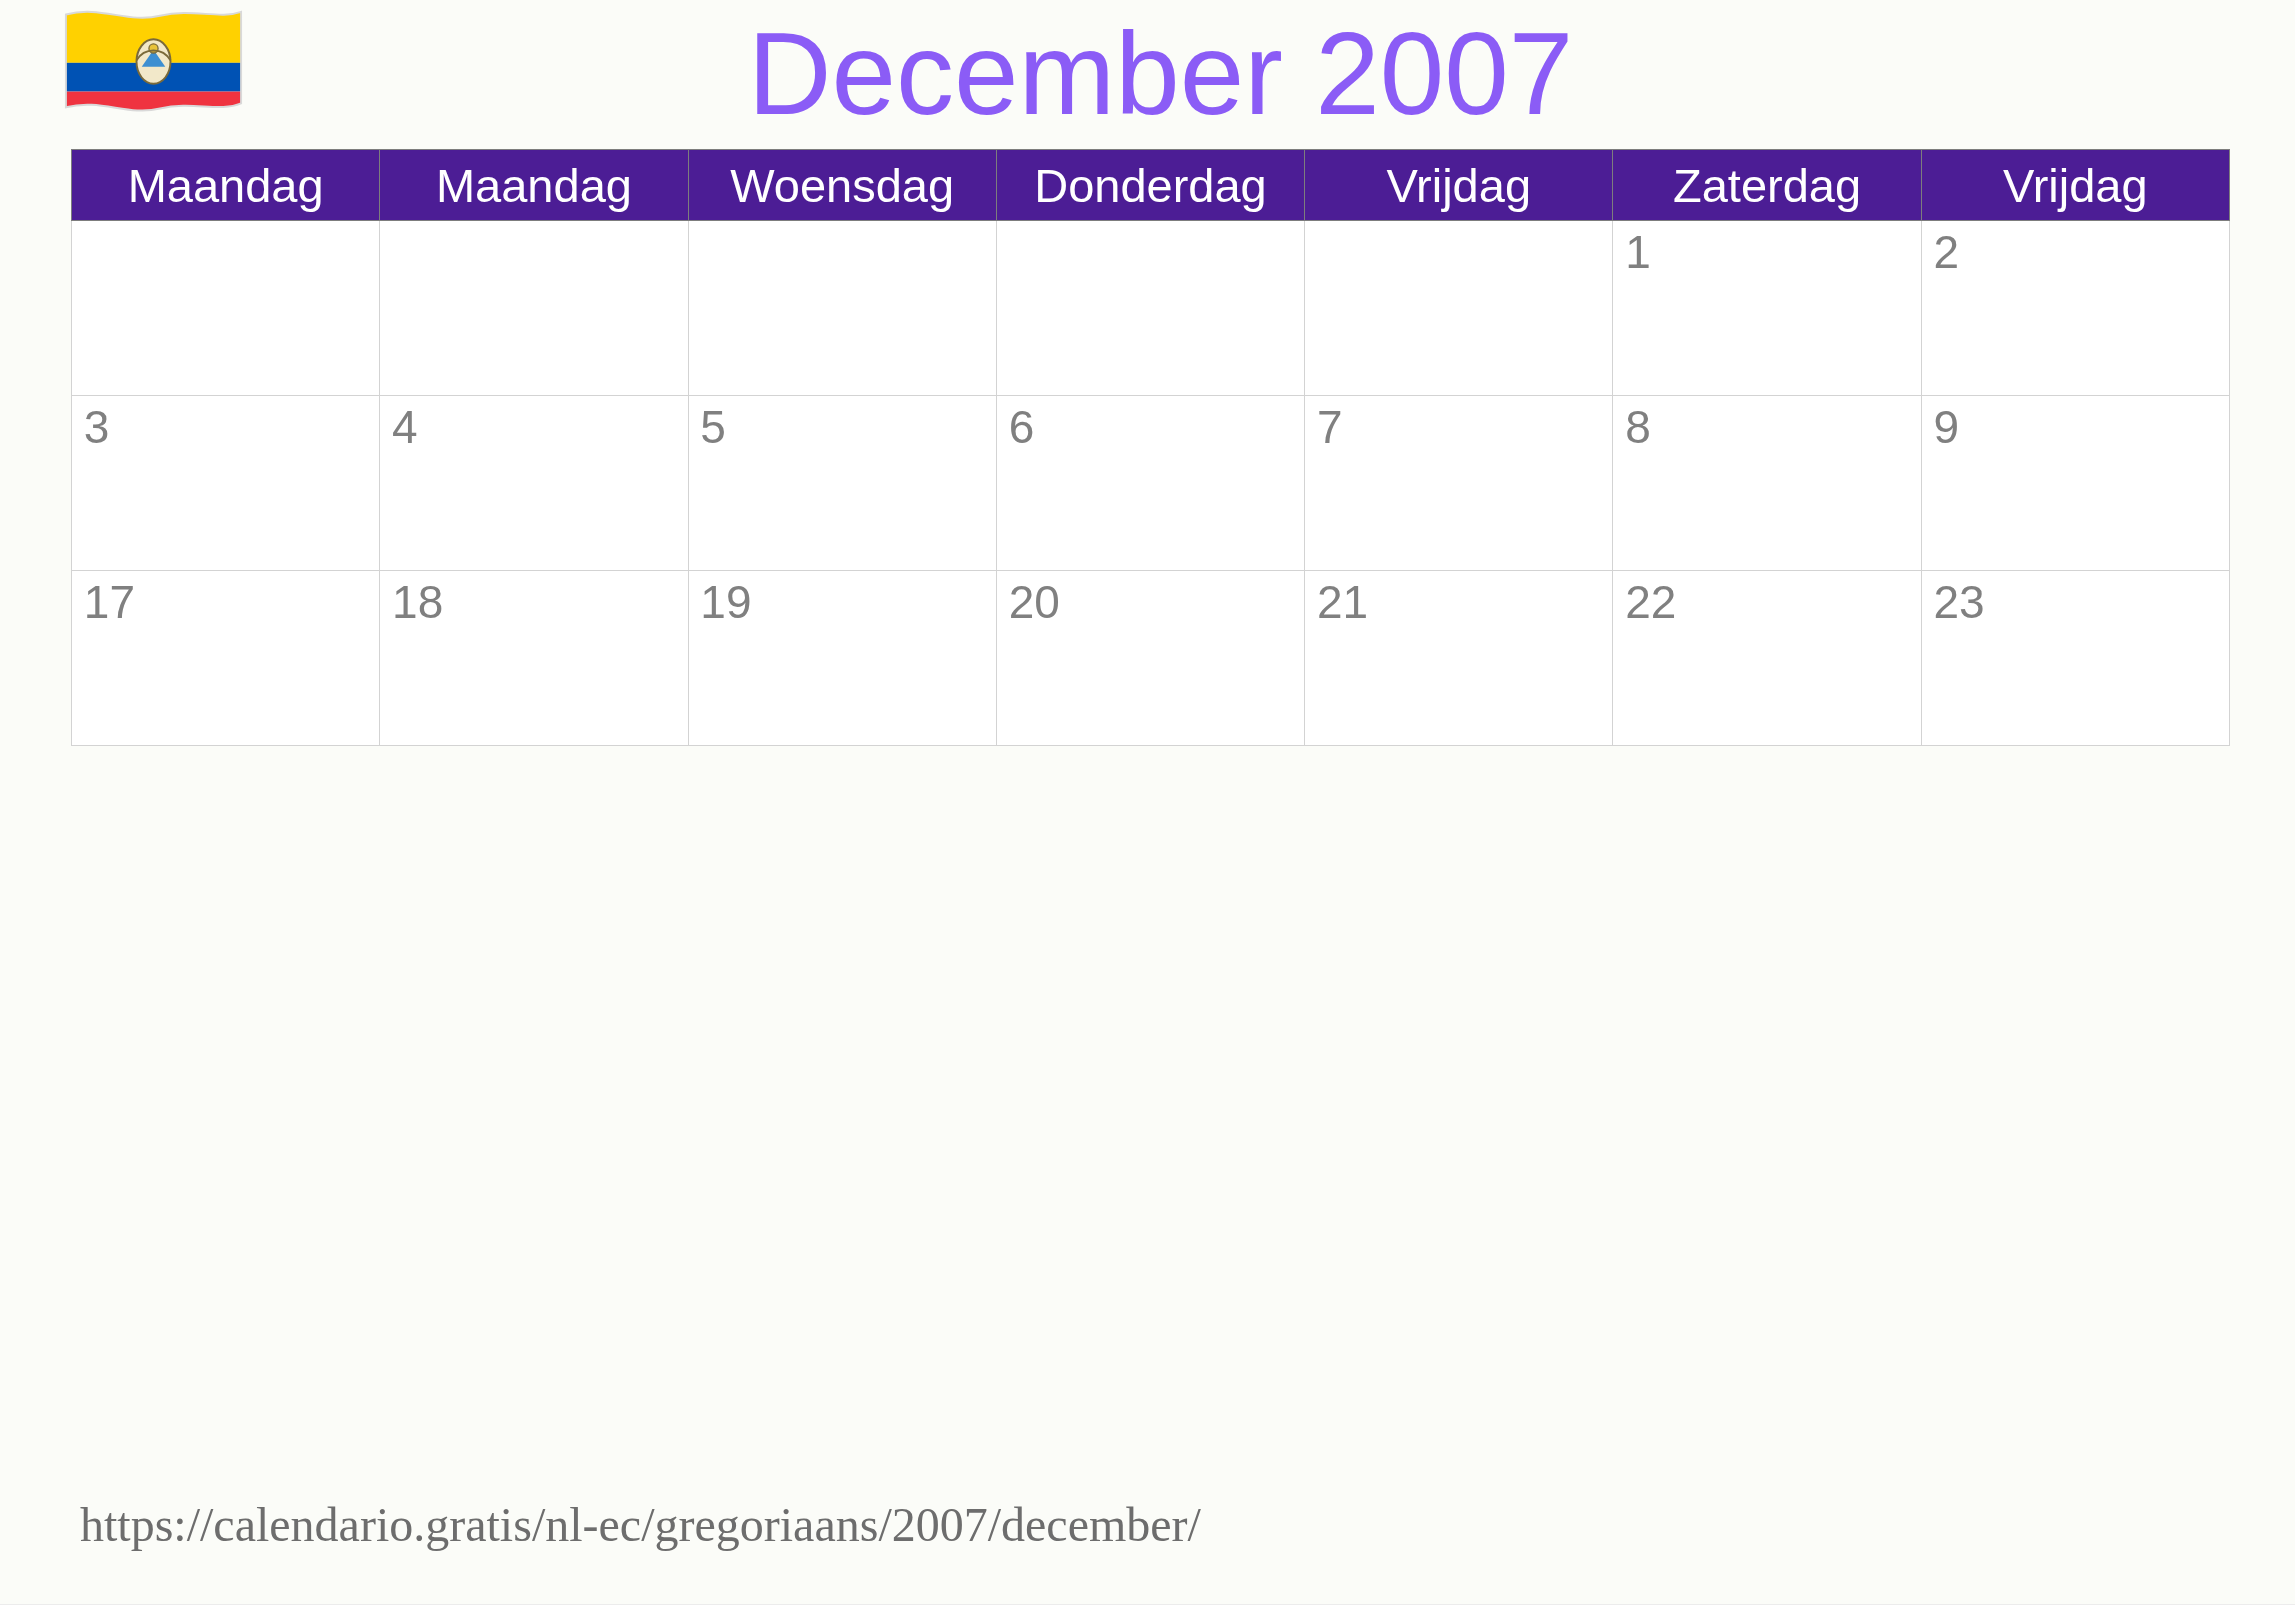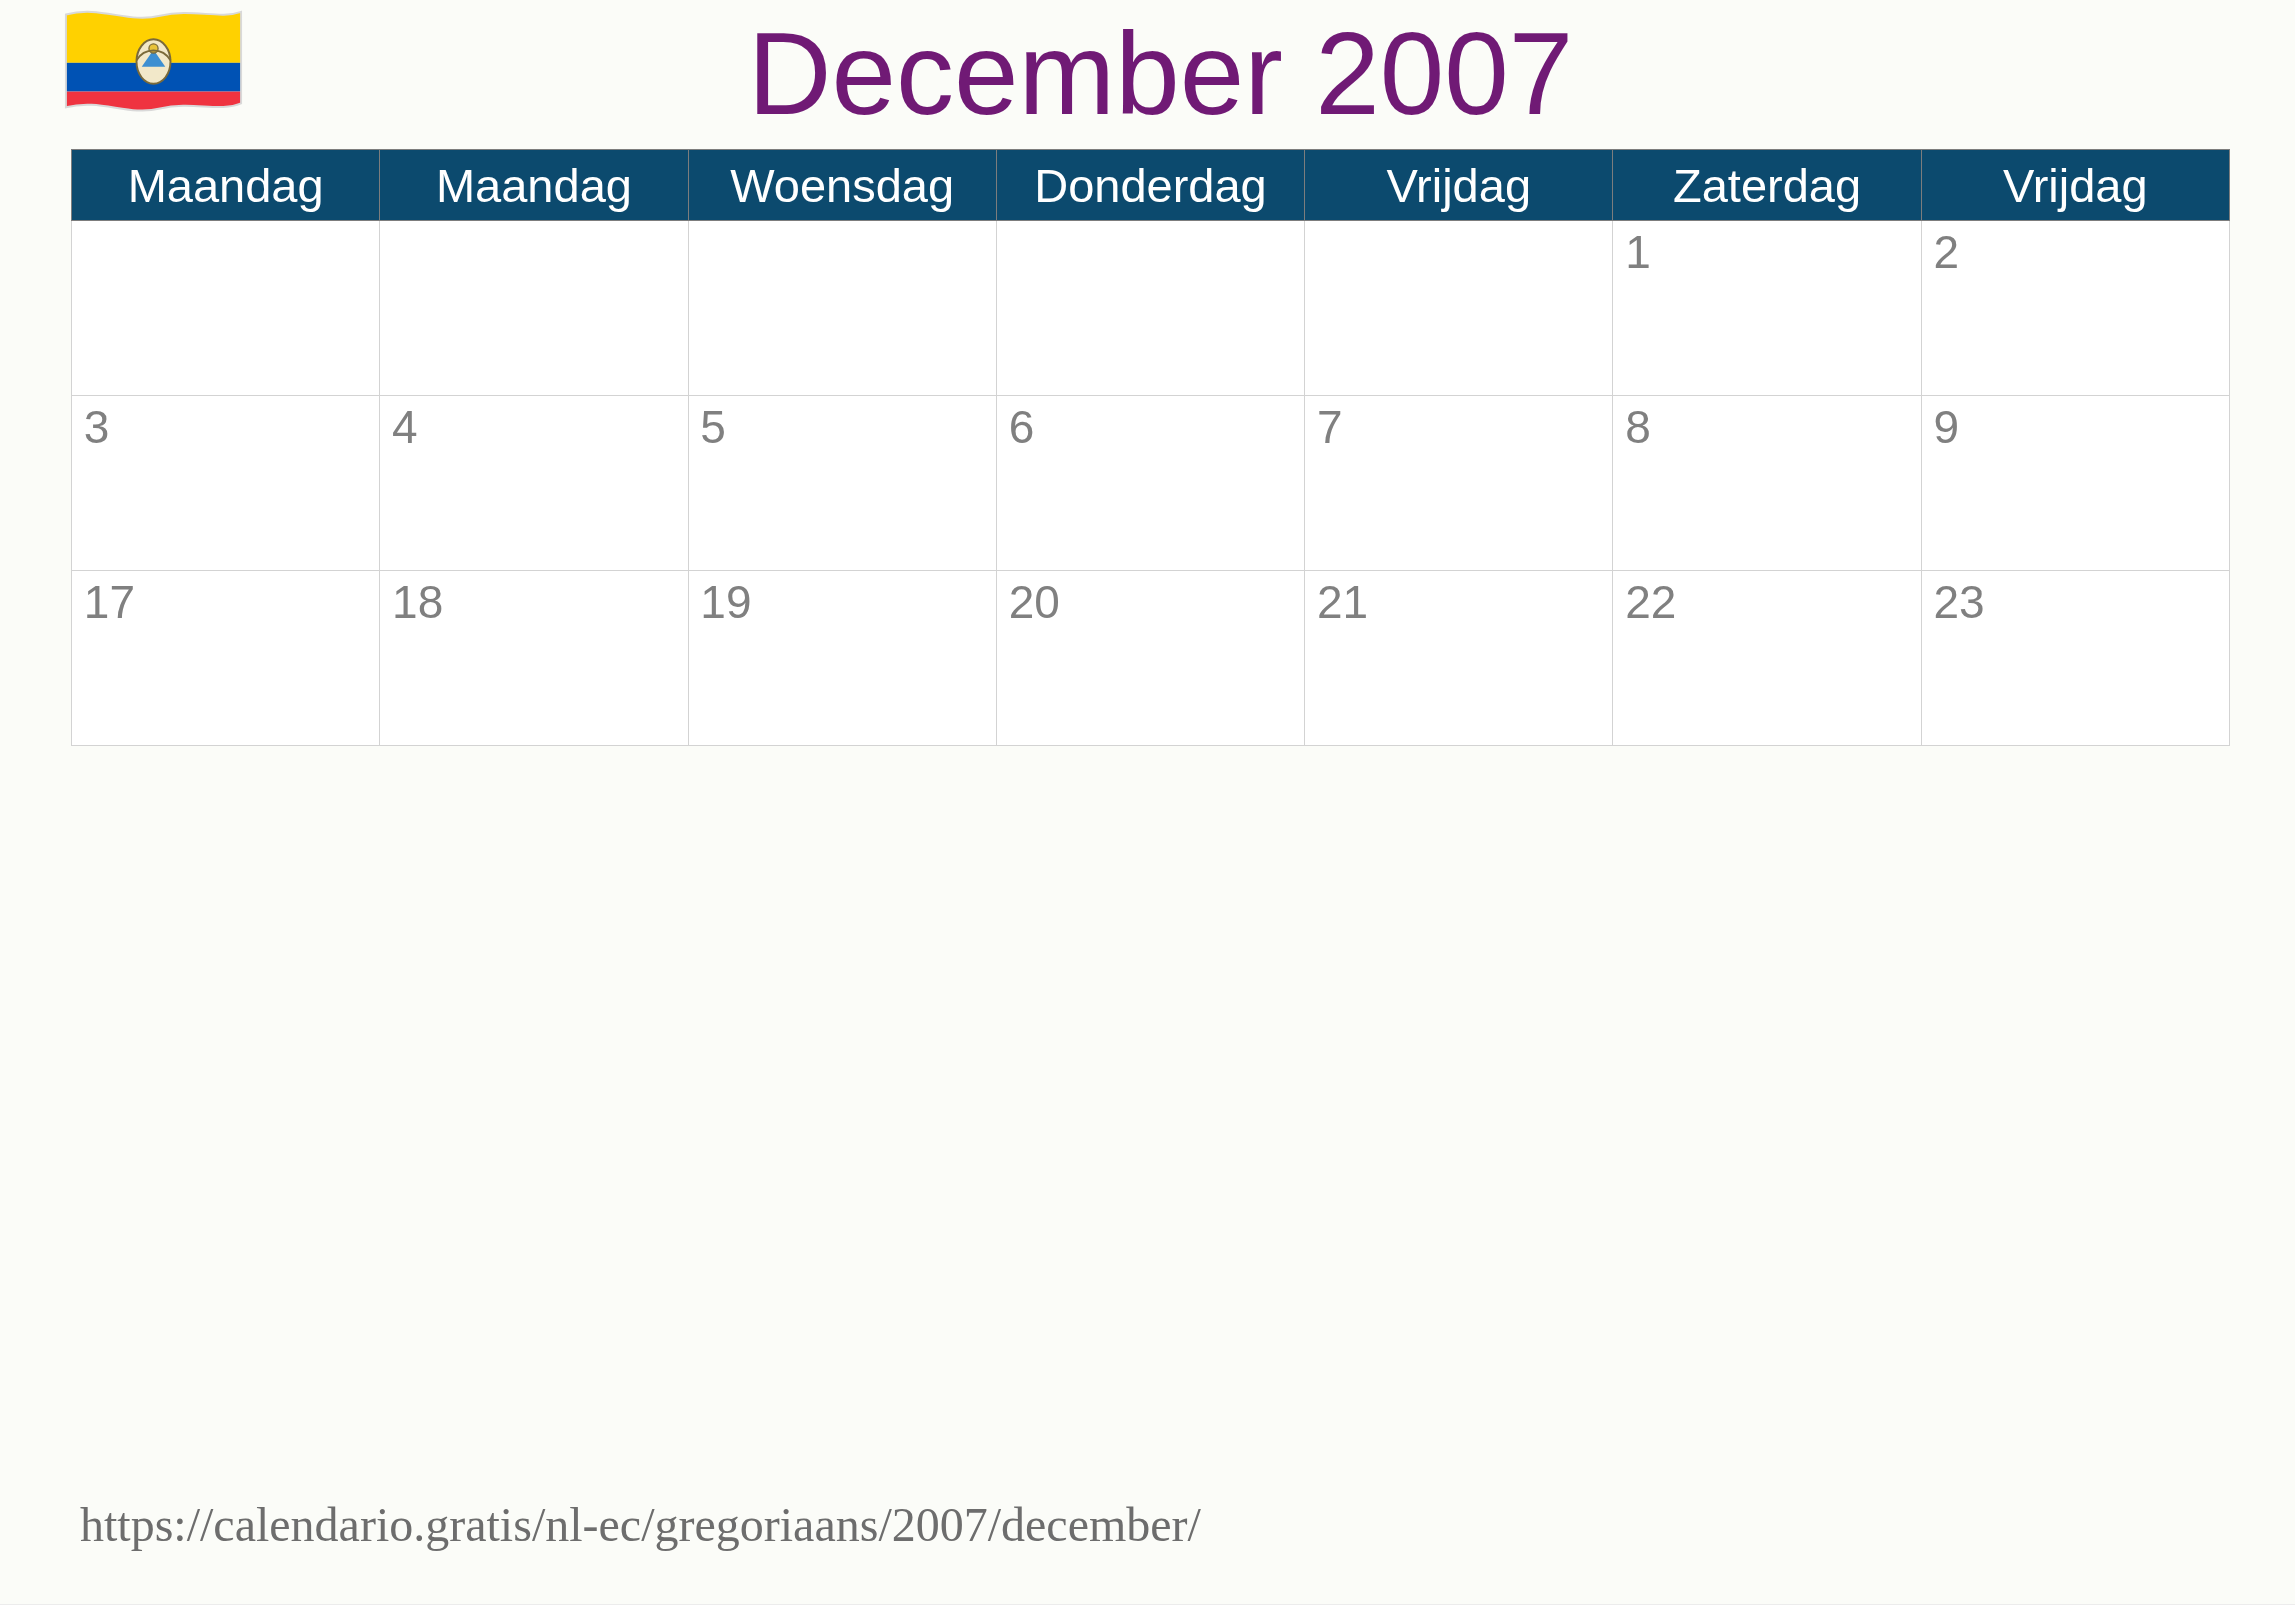--- a/index.html
+++ b/index.html
@@ -29,37 +29,37 @@
   #flag {
     position: absolute;
     left: 62px;
     top: 5.2px;
     width: 183px;
     height: 115px;
   }
   #title {
     font-size: 116px;
     line-height: 1;
-    color: #701a75;
+    color: #8b5cf6;
     font-weight: normal;
     letter-spacing: 0px;
     white-space: nowrap;
     margin-left: 26px;
   }
   
   #calendar {
     position: absolute;
     left: 71px;
     top: 149px;
     width: 2159px;
     border-collapse: collapse;
     table-layout: fixed;
   }
   #calendar th {
-    background: #0c4a6e;
+    background: #4c1d95;
     color: #ffffff;
     font-size: 47px;
     font-weight: normal;
     height: 71px;
     padding: 0 10.5px;
     text-align: center;
     border: 0.7px solid #7d7d7d;
     white-space: nowrap;
     overflow: hidden;
   }

